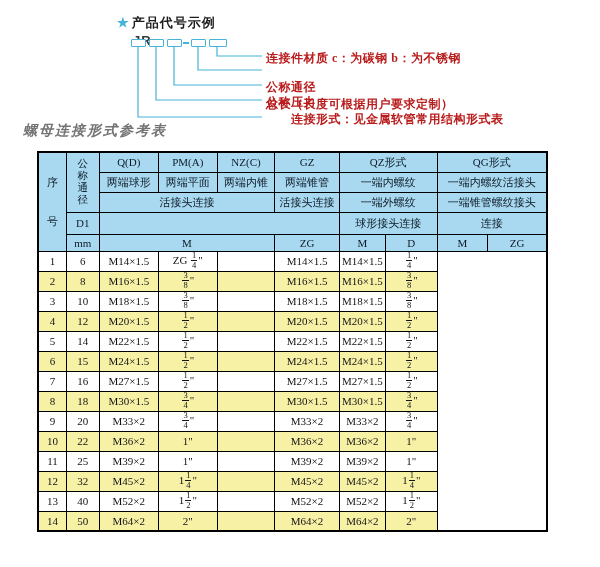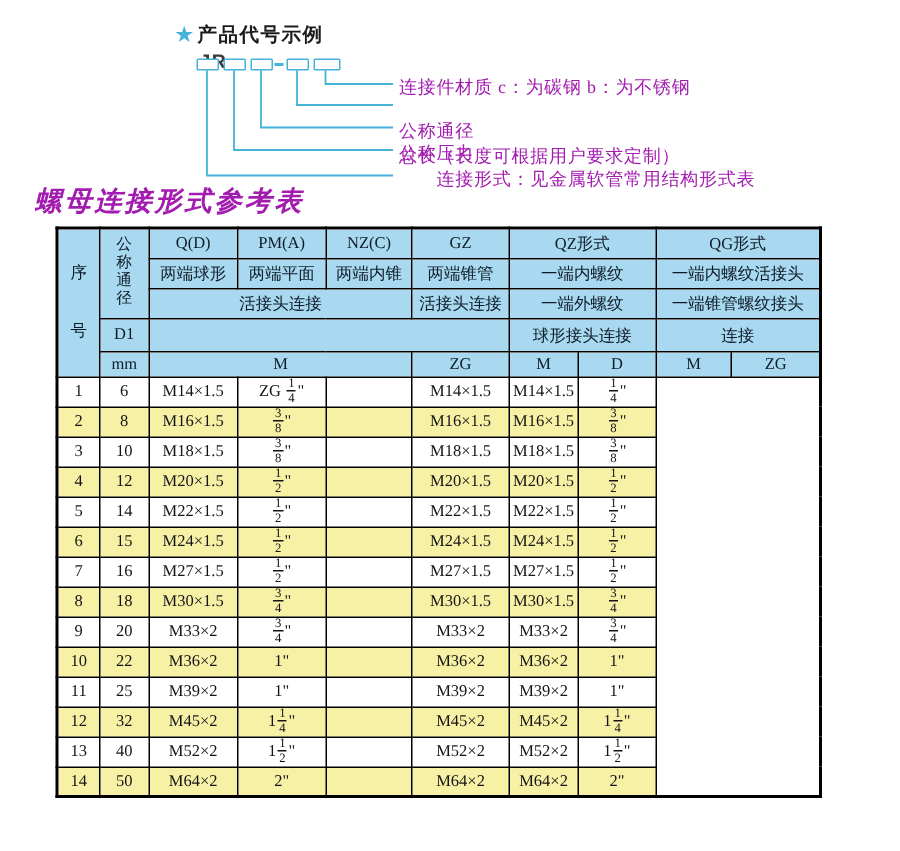--- a/index.html
+++ b/index.html
@@ -9,26 +9,26 @@
   
   .diagram-title{position:absolute;left:117px;top:14px;font-size:13px;font-weight:bold;
         font-family:"Liberation Sans",sans-serif;color:#1c1c1c;letter-spacing:1px;}
   .diagram-title .star{color:var(--accent);margin-right:2px;}
   .jr-prefix{position:absolute;left:113px;top:33px;font-size:13px;font-weight:bold;
         font-family:"Liberation Sans",sans-serif;color:#3a3a3a;letter-spacing:1px;margin-left:20px;}
   .code-box{position:absolute;top:39px;width:13px;height:6px;border:1.5px solid var(--accent);
         border-radius:1px;background:#fff;}
   .code-dash{position:absolute;top:42px;width:6px;height:2px;background:var(--accent);}
   .connector-svg{position:absolute;left:0;top:0;width:600px;height:130px;}
-  .diagram-label{position:absolute;left:266px;font-size:12px;font-weight:normal;color:#a21caf;
+  .diagram-label{position:absolute;left:266px;font-size:12px;font-weight:bold;color:#b91c1c;
         font-family:"Liberation Serif",serif;white-space:nowrap;letter-spacing:0.5px;}
 
   
-  .table-title{position:absolute;left:23px;top:122px;margin:0;font-size:18px;font-weight:bold;
-        font-style:italic;font-family:"DejaVu Serif",serif;color:#a21caf;letter-spacing:2px;}
+  .table-title{position:absolute;left:23px;top:122px;margin:0;font-size:14px;font-weight:bold;
+        font-style:italic;font-family:"DejaVu Serif",serif;color:#737373;letter-spacing:2px;}
 
   
   .ref-table{position:absolute;left:37px;top:151px;border-collapse:collapse;
         table-layout:fixed;font-size:11px;}
   .ref-table th,.ref-table td{border:1px solid #000;text-align:center;vertical-align:middle;
         padding:0;overflow:hidden;font-weight:normal;}
   .ref-table{border:2px solid #000;}
   .ref-table thead th{background:var(--blue);color:#0d1b26;}
   .ref-table td{background:var(--white-row);color:#141414;}
   .ref-table tr.alt td{background:var(--yellow);}

